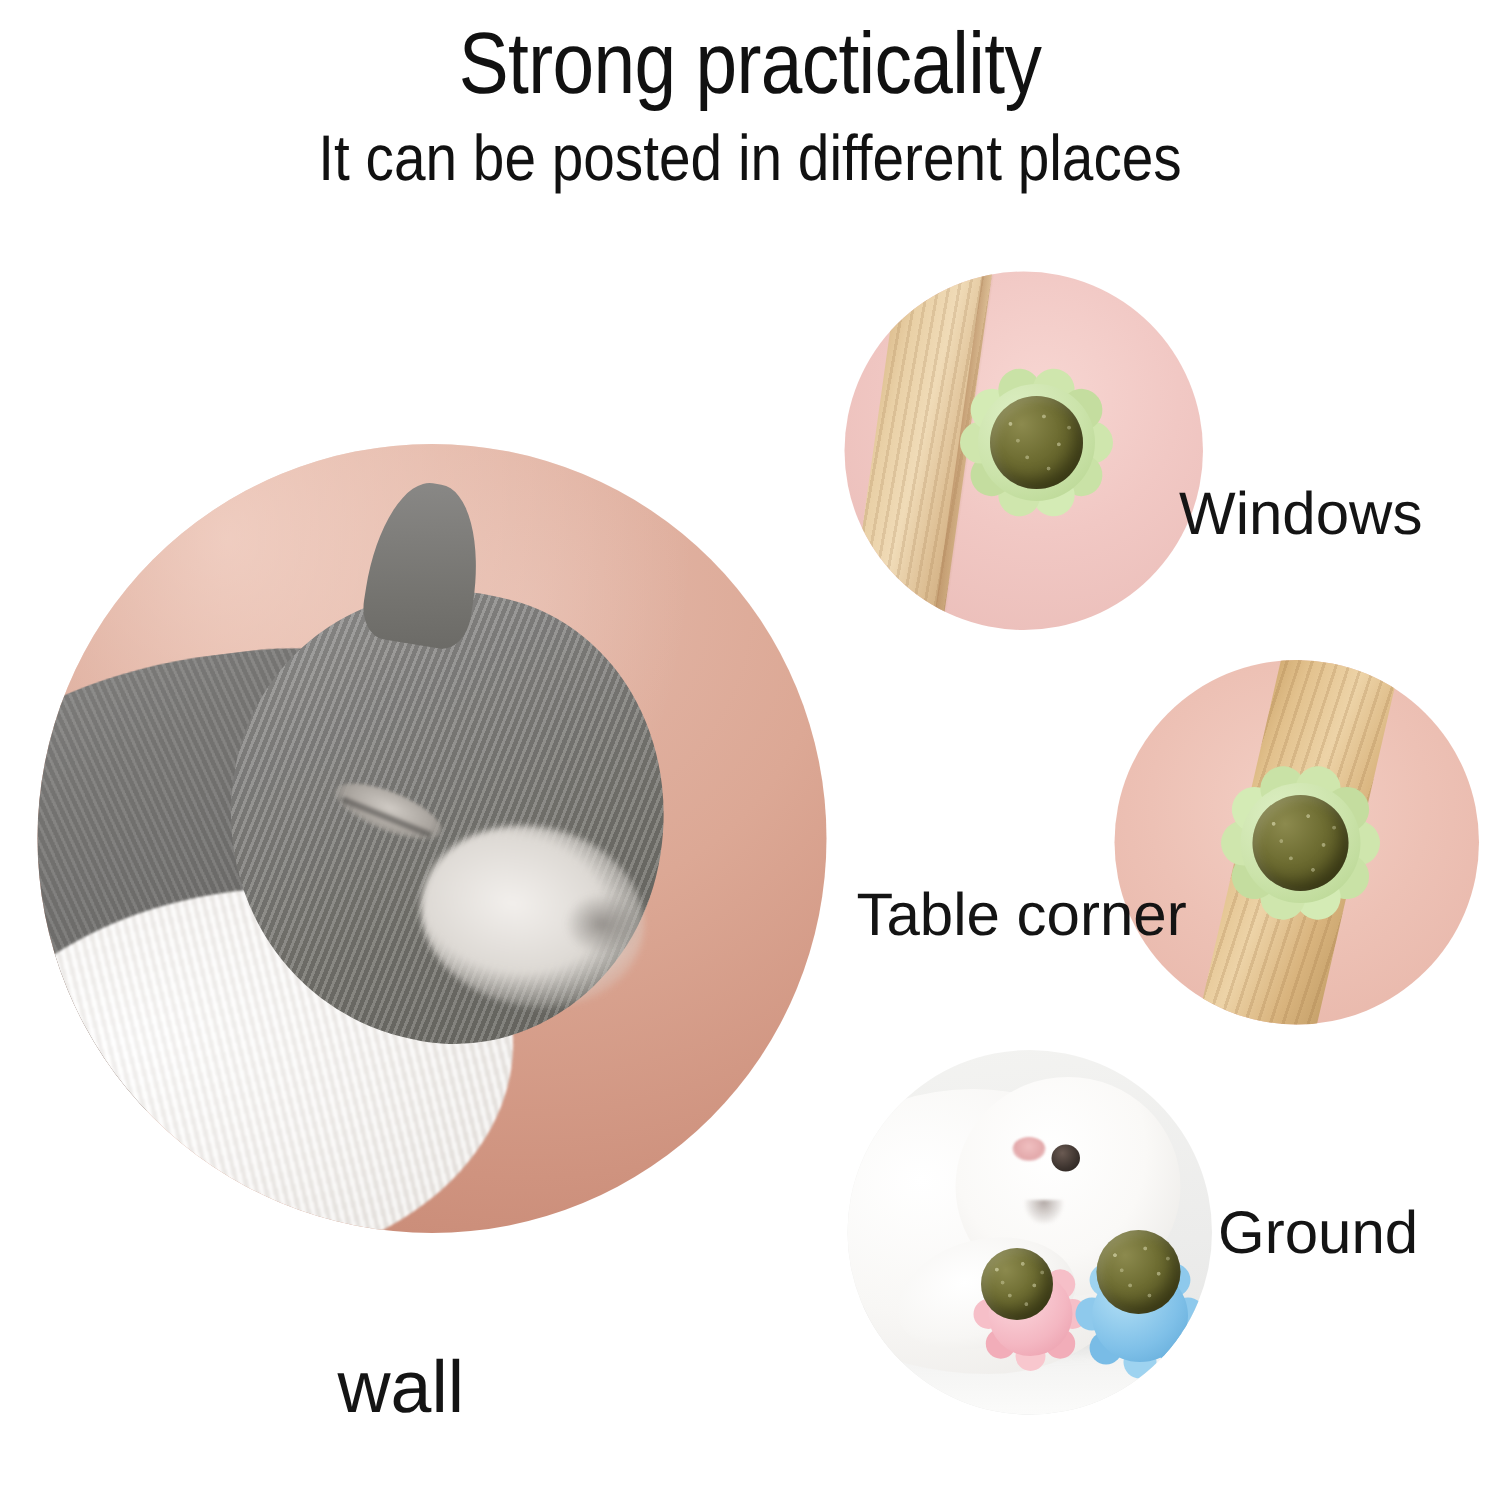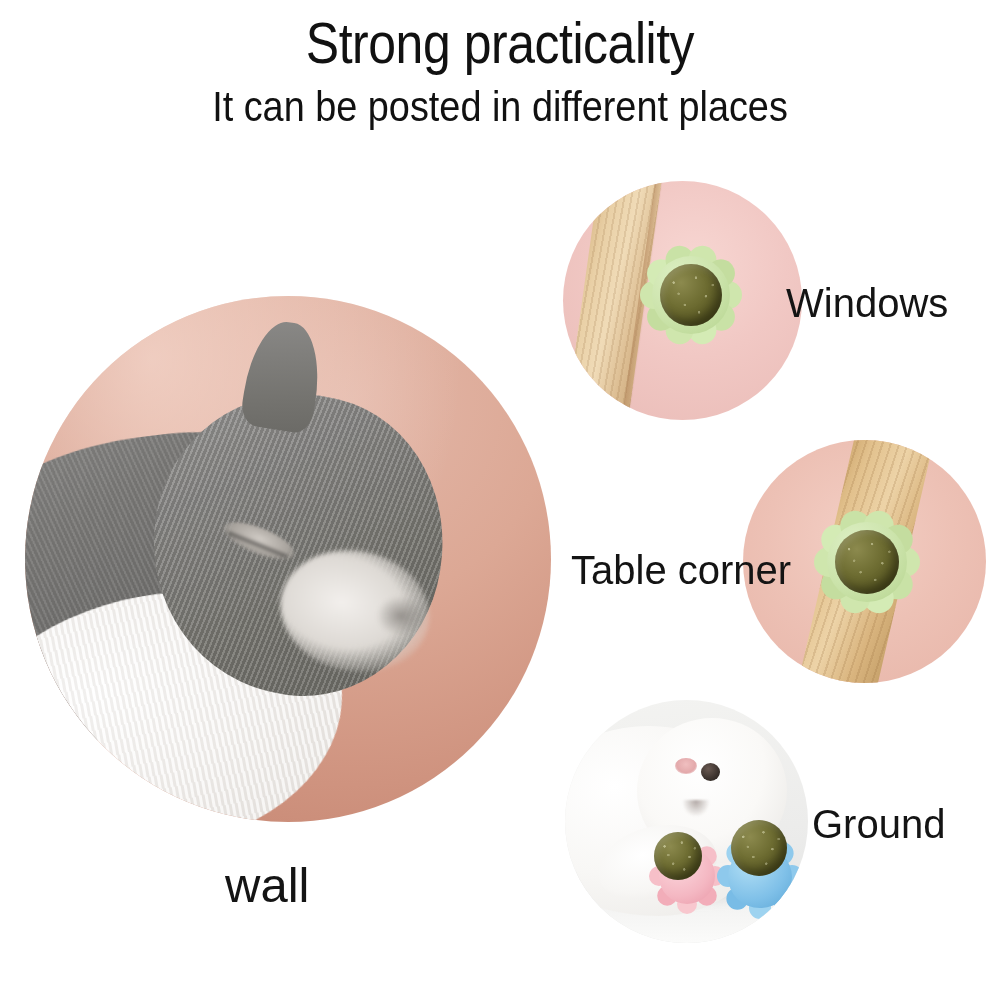--- a/index.html
+++ b/index.html
@@ -387,24 +387,25 @@
   #ground-toy-blue  { left: 152px; top: 136px; width: 86px; height: 80px; }
 
   
   .caption {
     position: absolute;
     font-size: 40px;
     line-height: 44px;
     font-weight: 400;
     color: #141414;
     white-space: nowrap;
+    margin-top: 40px;
   }
   #caption-windows { left: 786px; top: 281px; }
   #caption-table   { left: 571px; top: 548px; text-align: right; }
-  #caption-ground  { left: 812px; top: 802px; }
+  #caption-ground  { left: 812px; top: 760px; }
   #caption-wall    { left: 225px; top: 858px; font-size: 49px; line-height: 54px; }
 </style>
 </head>
 <body>
 
 <div class="headline">Strong practicality</div>
 <div class="subheadline">It can be posted in different places</div>
 
 <div class="photo" id="wall-photo">
   <div class="wall-sheen"></div>

